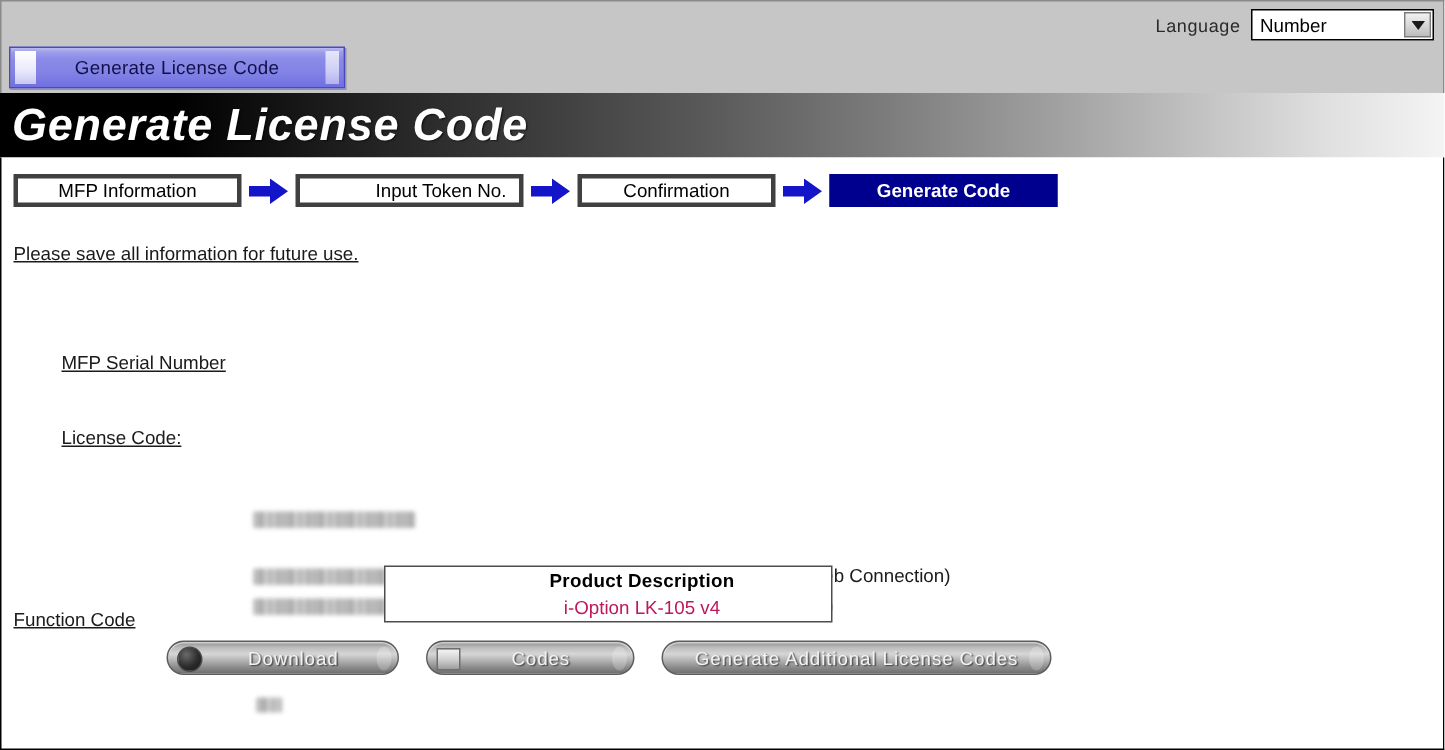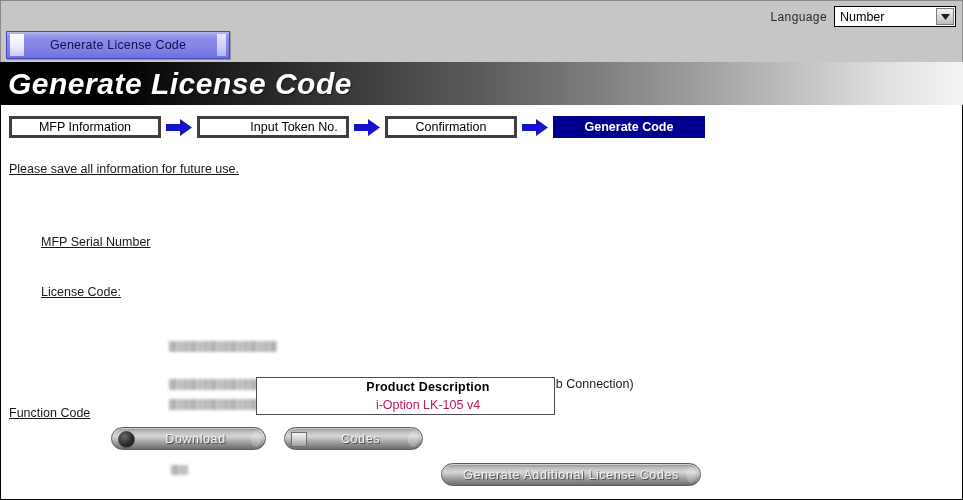--- a/index.html
+++ b/index.html
@@ -312,21 +312,21 @@
   .pbtn::after {
     content: "";
     position: absolute;
     right: 4px; top: 3px;
     width: 10px; height: 16px;
     border-radius: 50%;
     background: rgba(255,255,255,0.22);
   }
   .btn-download { left: 110px; top: 0; width: 155px; }
   .btn-print    { left: 283px; top: 0; width: 139px; }
-  .btn-genadd   { left: 440px; top: 0; width: 260px; margin-top: 36px; }
+  .btn-genadd   { left: 440px; top: 0; width: 260px; }
 
   .btn-icon {
     position: absolute;
     left: 6px;
     top: 3px;
     width: 17px;
     height: 17px;
     z-index: 3;
   }
   .icon-download {

